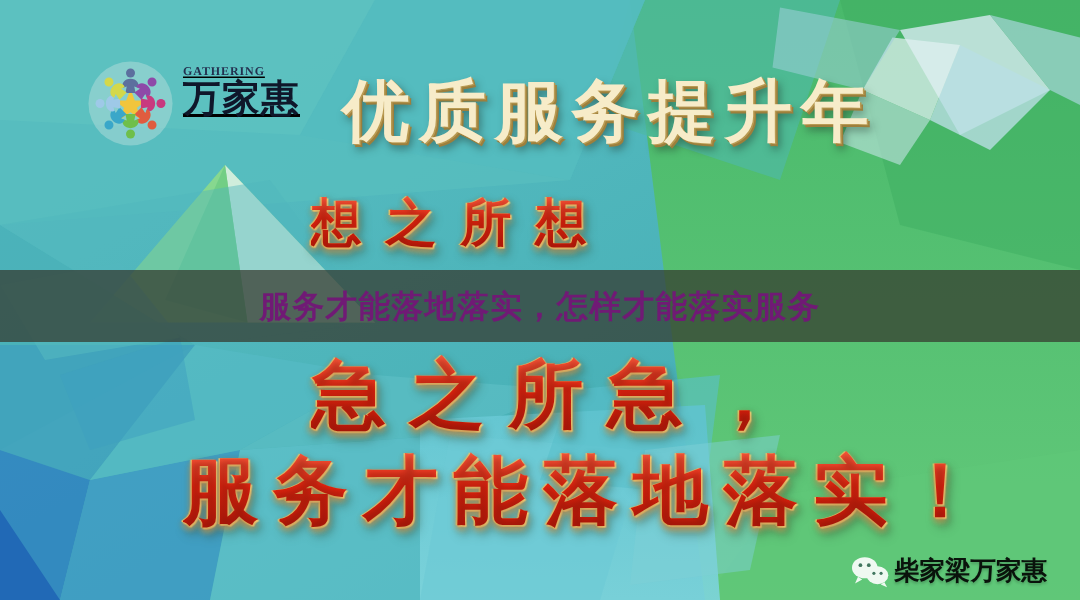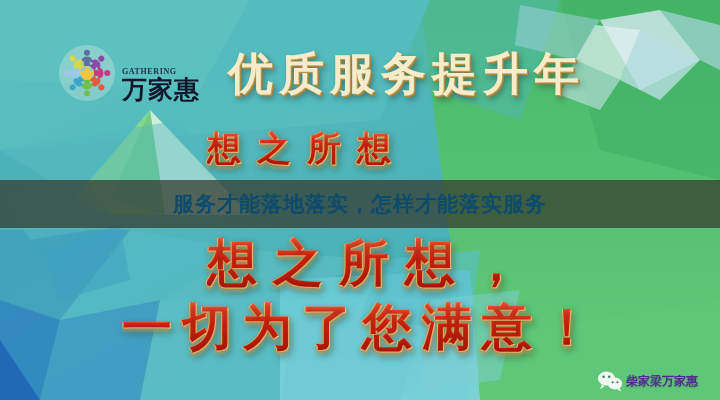--- a/index.html
+++ b/index.html
@@ -29,22 +29,23 @@
   }
 
   
   .logo-block {
     position: absolute;
     left: 58px;
     top: 40px;
     width: 150px;
     height: 62px;
     display: flex;
-    align-items: flex-end;
+    align-items: flex-start;
     gap: 6px;
+    text-decoration: underline;
   }
   .logo-mark {
     width: 58px;
     height: 58px;
     flex: 0 0 58px;
     position: relative;
   }
   .logo-text {
     display: flex;
     flex-direction: column;
@@ -131,21 +132,21 @@
     height: 48px;
     background: rgba(52, 56, 44, 0.72);
     display: flex;
     align-items: center;
     justify-content: center;
   }
   .caption-text {
     font-family: "DejaVu Sans", sans-serif;
     font-size: 21px;
     font-weight: bold;
-    color: #0c4a6e;
+    color: #701a75;
     letter-spacing: 1px;
     white-space: nowrap;
   }
 
   
   .watermark {
     position: absolute;
     right: 22px;
     bottom: 8px;
     display: flex;
@@ -153,23 +154,23 @@
     gap: 3px;
     opacity: 0.9;
   }
   .wechat-icon {
     width: 26px;
     height: 22px;
     flex: 0 0 26px;
   }
   .watermark-text {
     font-family: "DejaVu Sans", sans-serif;
-    font-size: 12px;
-    font-weight: bold;
-    color: #4c1d95;
+    font-size: 17px;
+    font-weight: bold;
+    color: #000000;
     white-space: nowrap;
     text-shadow: 0 1px 2px rgba(0,0,0,0.25);
   }
 </style>
 </head>
 <body>
 
 <div id="poster">
 
   <svg class="bg-svg" viewBox="0 0 720 400" preserveAspectRatio="none">
@@ -274,22 +275,22 @@
     </div>
     <div class="logo-text">
       <div class="logo-en">Gathering</div>
       <div class="logo-cn">万家惠</div>
     </div>
   </div>
 
   <div class="headline-gold">优质服务提升年</div>
 
   <div class="slogan slogan-1">想之所想</div>
-  <div class="slogan slogan-2">想之所想，</div>
-  <div class="slogan slogan-3">一切为了您满意！</div>
+  <div class="slogan slogan-2">急之所急，</div>
+  <div class="slogan slogan-3">服务才能落地落实！</div>
 
   <div class="caption-band">
     <div class="caption-text">服务才能落地落实，怎样才能落实服务</div>
   </div>
 
   <div class="watermark">
     <div class="wechat-icon">
       <svg viewBox="0 0 26 22" width="26" height="22">
         <ellipse cx="9.5" cy="8.5" rx="8.5" ry="7" fill="#ffffff"></ellipse>
         <path d="M5,14.5 L3,19 L7.8,16.3 Z" fill="#ffffff"></path>

